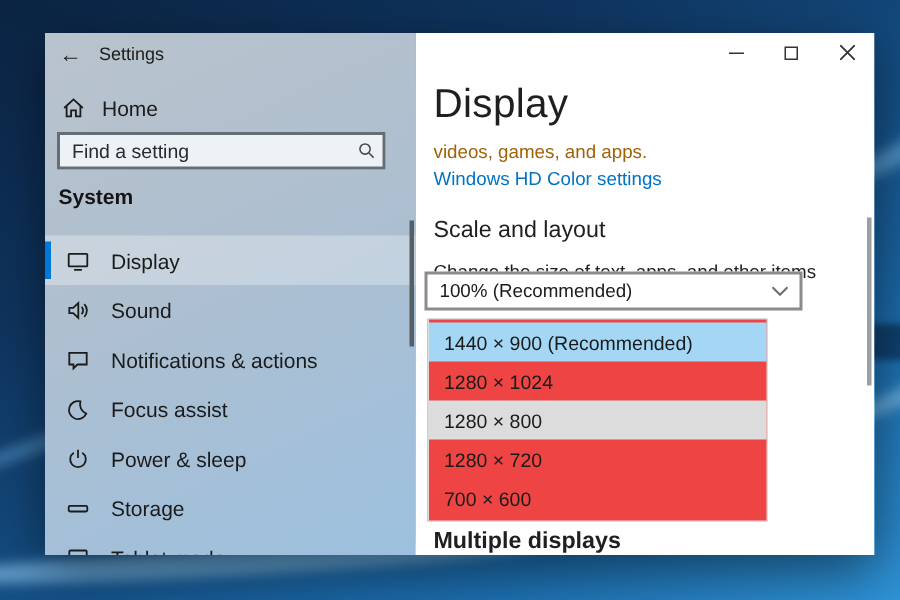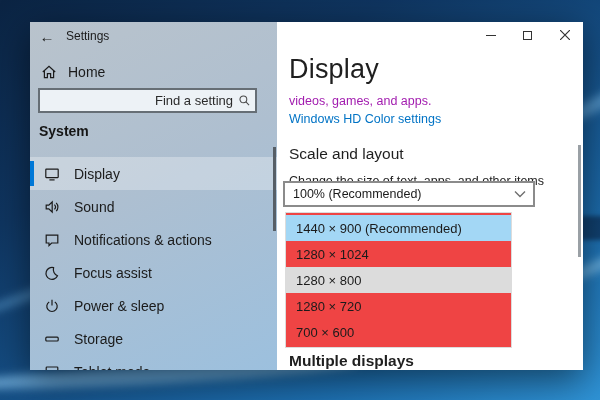--- a/index.html
+++ b/index.html
@@ -48,21 +48,21 @@
   .home-label { font-size:14px; color:#1b1b1b; margin-left:11px; }
 
   .searchbox {
     position:absolute; left:8px; top:66px; width:219px; height:25px;
     background:#edf2f6; border:2px solid #666e75;
     display:flex; align-items:center;
   }
   .searchbox input {
     flex:1; border:none; outline:none; background:transparent;
     font-family:"Liberation Sans", sans-serif; font-size:13px; color:#2b2b2b;
-    padding-left:8px; height:100%;text-align:right;
+    padding-left:8px; height:100%;
   }
   .searchbox input::placeholder { color:#2b2b2b; opacity:1; }
   .search-glyph { width:22px; height:100%; display:flex; align-items:center; justify-content:center; }
 
   .section-label { position:absolute; left:9px; top:101px; font-size:14px; font-weight:bold; color:#151515; }
 
   .nav { position:absolute; left:0; top:135px; width:100%; }
   .nav-item { position:relative; height:33px; display:flex; align-items:center; cursor:default; }
   .nav-item.selected { background:rgba(255,255,255,.30); }
   .nav-item.selected::before {
@@ -77,21 +77,21 @@
   
   .content { position:relative; flex:1; height:100%; background:#ffffff; overflow:hidden; }
 
   .win-controls { position:absolute; top:0; right:0; display:flex; }
   .wc-btn { width:37px; height:26px; display:flex; align-items:center; justify-content:center; cursor:default; }
   .glyph-min { width:10px; height:1px; background:#333; }
   .glyph-max { width:9px; height:9px; border:1px solid #333; }
   .glyph-close svg { width:10px; height:10px; display:block; stroke:#333; stroke-width:1.2; }
 
   .page-title { position:absolute; left:12px; top:32px; font-size:27px; font-weight:300; color:#1f1f1f; letter-spacing:.2px; }
-  .subtitle { position:absolute; left:12px; top:72px; font-size:12.5px; color:#a21caf; }
+  .subtitle { position:absolute; left:12px; top:72px; font-size:12.5px; color:#a16207; }
   .hd-link { position:absolute; left:12px; top:90px; font-size:12.5px; color:#0173c5; cursor:pointer; }
 
   .section-title { position:absolute; left:12px; top:123px; font-size:15.5px; font-weight:400; color:#1f1f1f; }
   .scale-label { position:absolute; left:12px; top:152px; font-size:12.5px; color:#1f1f1f; }
 
   .select {
     position:absolute; left:6px; top:159px; width:252px; height:26px;
     background:#fff; border:2px solid #8b8b8b;
     display:flex; align-items:center; cursor:default;
   }

